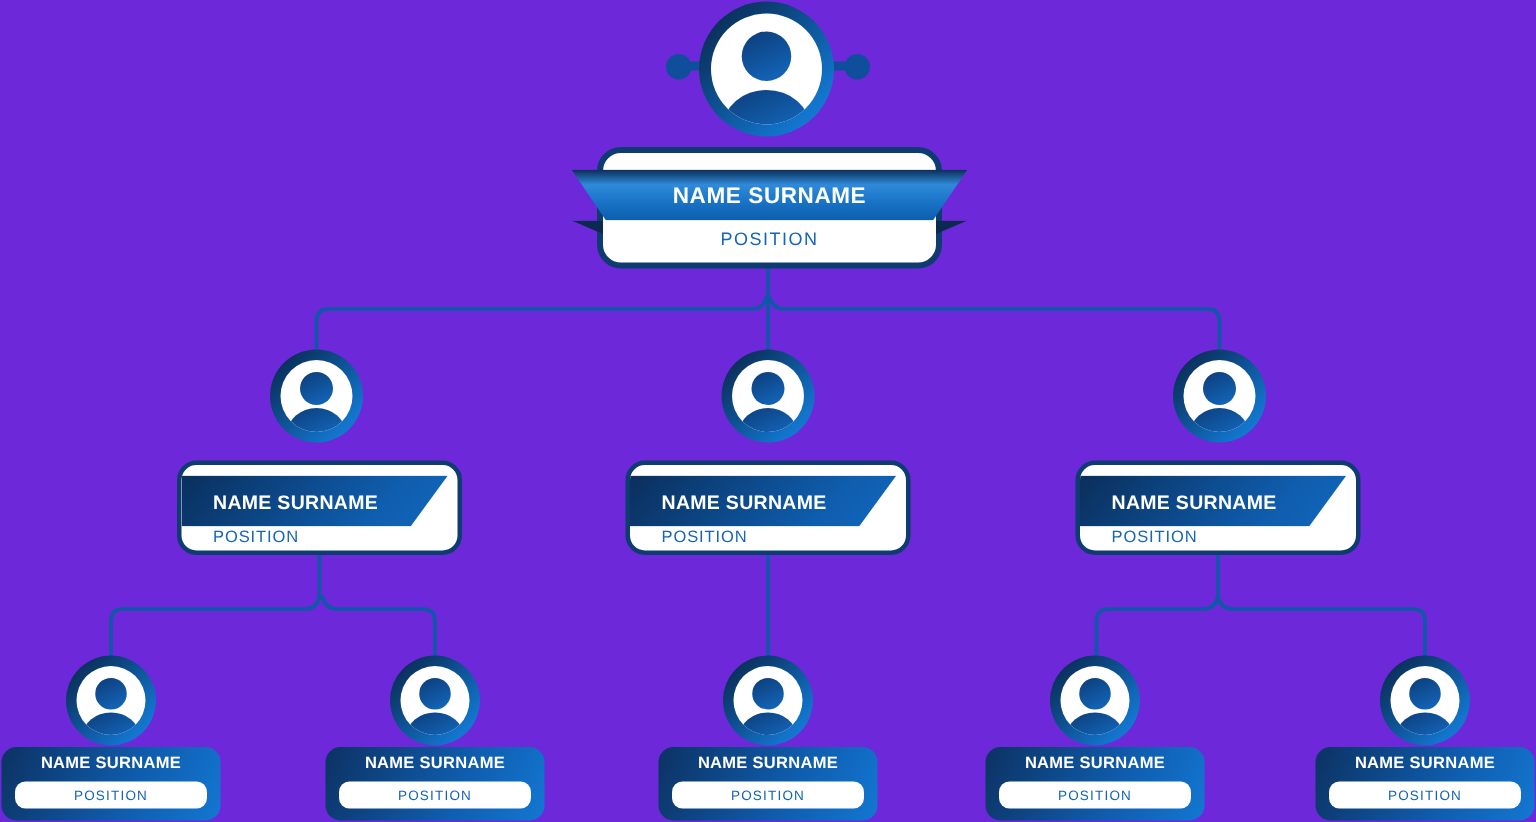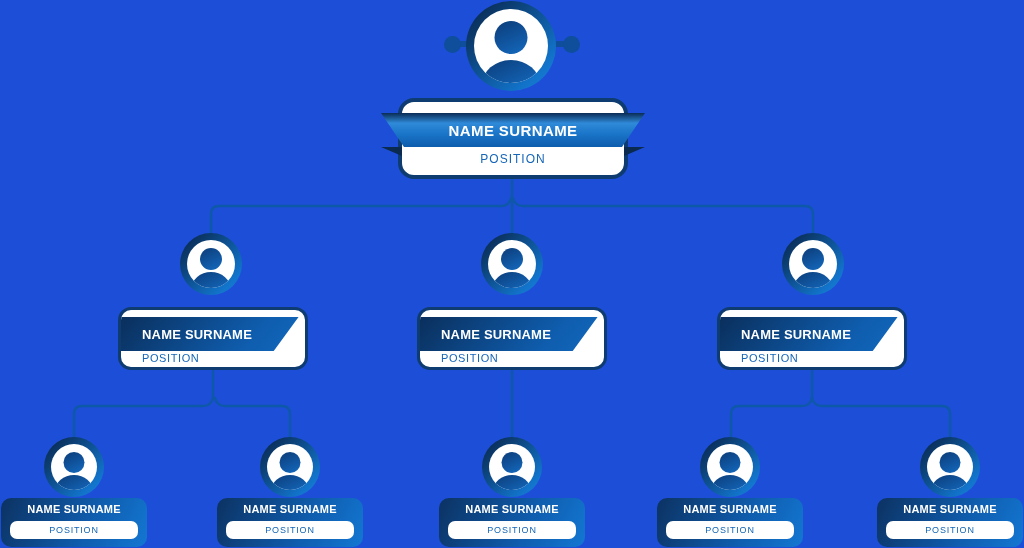--- a/index.html
+++ b/index.html
@@ -1,17 +1,17 @@
 <!DOCTYPE html>
 <html><head>
 <meta charset="utf-8">
 <style>
   html,body{margin:0;padding:0;background:#fff;}
   #canvas{
-    position:relative;width:1024px;height:548px;background:#1d4ed8;overflow:hidden;
+    position:relative;width:1024px;height:548px;background:#6d28d9;overflow:hidden;
     font-family:"Liberation Sans","DejaVu Sans",sans-serif;
   }
   
   #connectors{position:absolute;left:0;top:0;width:1024px;height:548px;}
 
   
   .avatar{position:absolute;border-radius:50%;
     background:linear-gradient(135deg,#0a2c55 10%,#1172c8 78%,#1b82dc 100%);}
   .avatar .inner{position:absolute;background:#fff;border-radius:50%;overflow:hidden;}
   .avatar .head,.avatar .shoulders{position:absolute;left:50%;transform:translateX(-50%);

